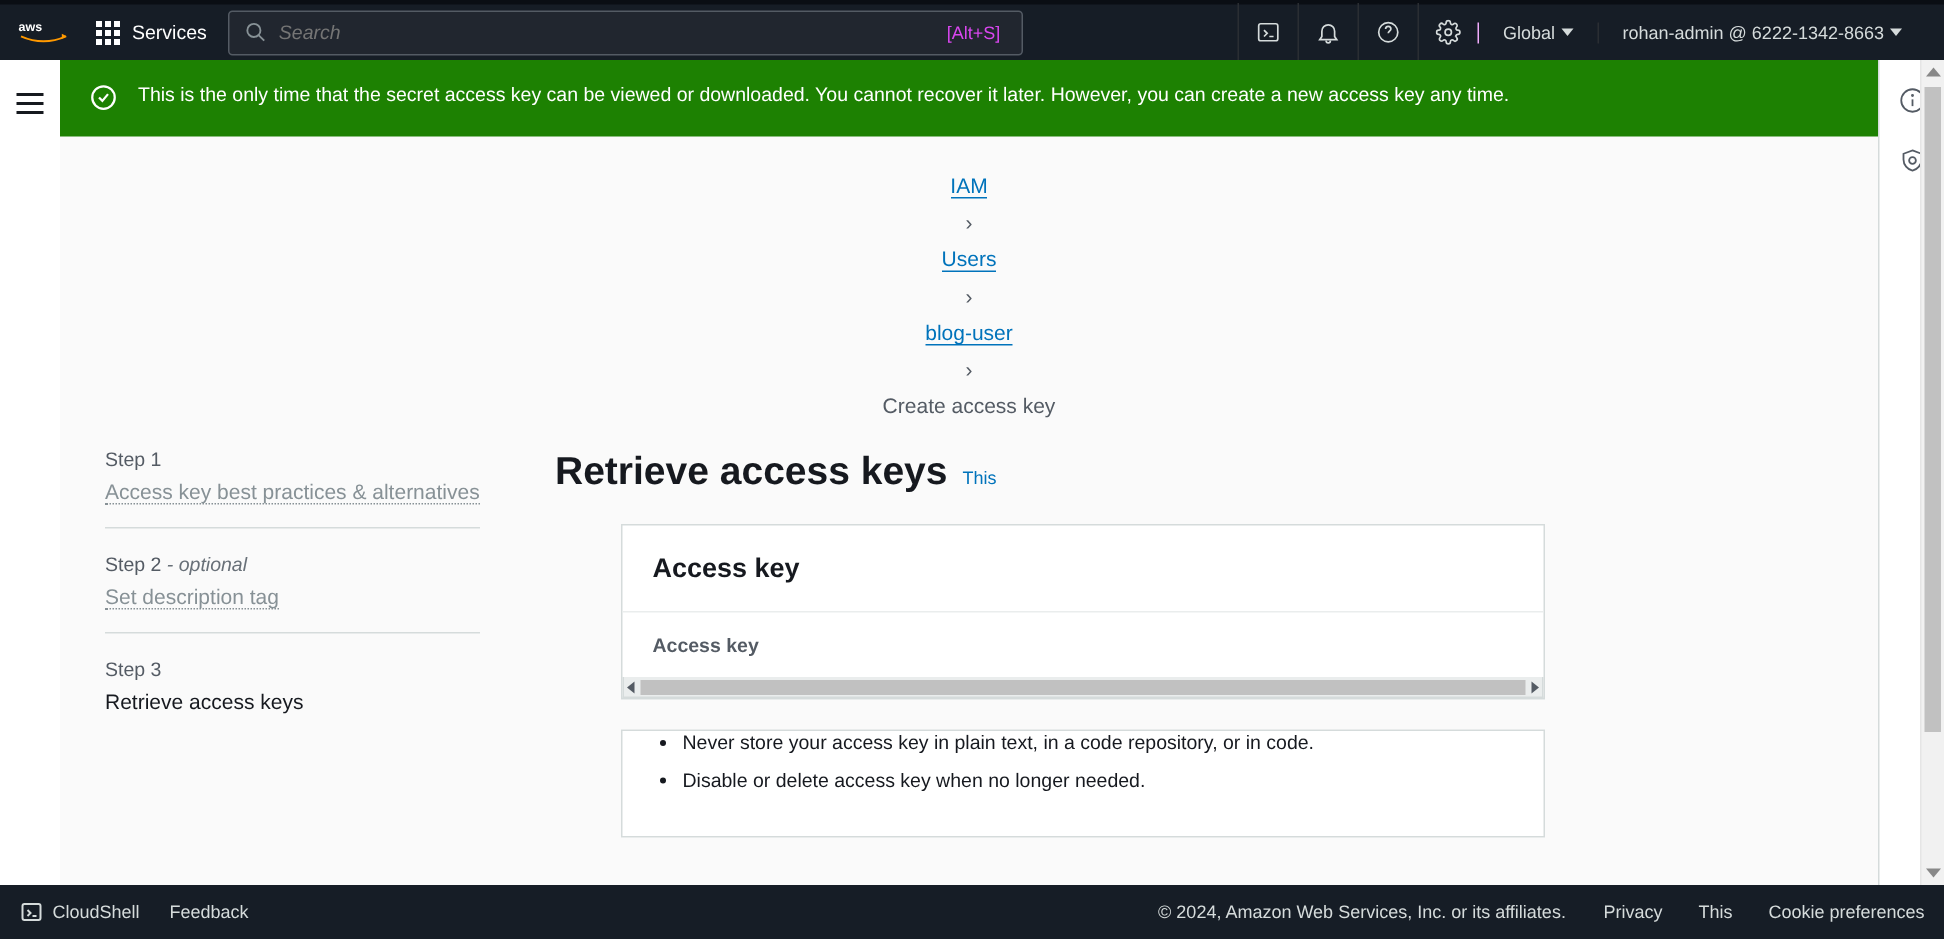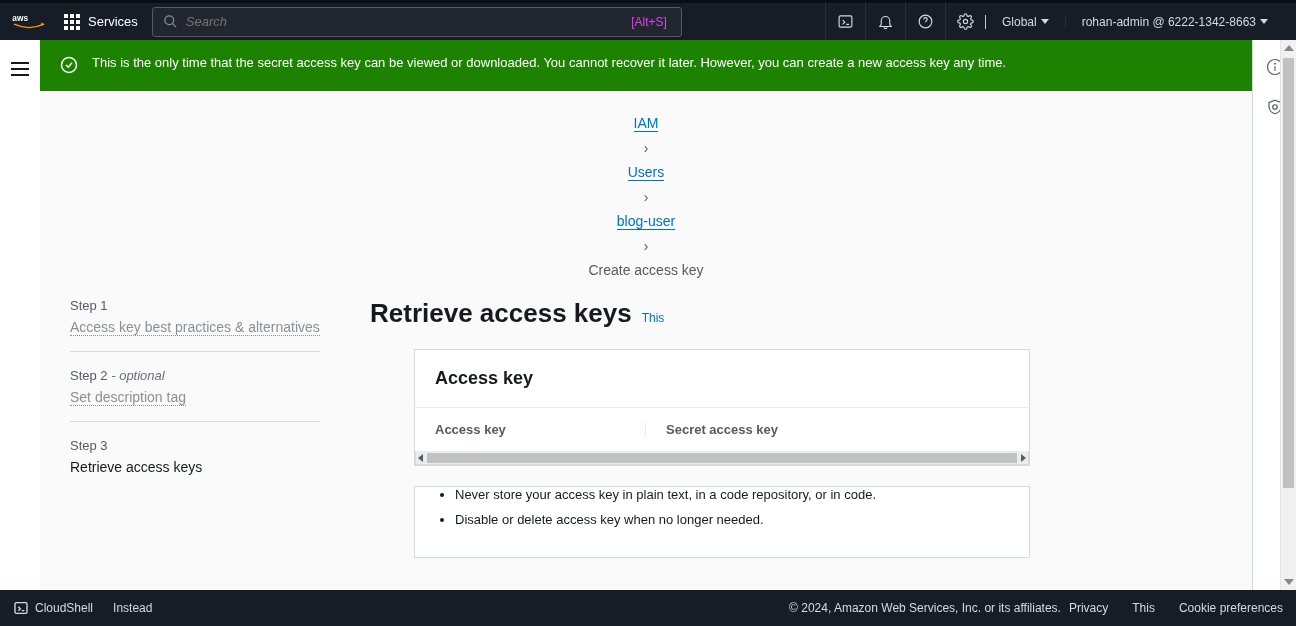--- a/index.html
+++ b/index.html
@@ -89,21 +89,21 @@
   .right-rail { width:44px; background:#fff; border-left:1px solid #d5dbdb; display:flex; flex-direction:column; align-items:center; padding-top:18px; gap:22px;}
   .right-rail svg { width:18px; height:18px; stroke:#545b64; fill:none; stroke-width:1.6; cursor:pointer;}
   
   
   .footer { position:absolute; bottom:0; left:0; right:0; height:36px; background:#161d26; color:#d5dbdb; display:flex; align-items:center; padding:0 13px; font-size:12px;}
   .footer-left { display:flex; align-items:center; gap:20px;}
   .cloudshell { display:flex; align-items:center; gap:6px; cursor:pointer;}
   .footer .spacer { flex:1;}
   .footer-links { display:flex; gap:24px;}
   .footer-links span { cursor:pointer;}
-  .footer-copy { margin-right:8px;}
+  .footer-copy { margin-right:25px;}
   
   
   .vscroll { position:absolute; right:0; top:40px; bottom:36px; width:16px; background:#f1f1f1; border-left:1px solid #e5e5e5;}
   .vscroll .varrow { height:16px; display:flex; align-items:center; justify-content:center;}
   .vscroll .vthumb { position:absolute; left:2px; right:2px; top:18px; height:430px; background:#c1c1c1;}
   .vscroll .tri-up {width:0;height:0;border-left:5px solid transparent;border-right:5px solid transparent;border-bottom:6px solid #888;}
   .vscroll .tri-down {width:0;height:0;border-left:5px solid transparent;border-right:5px solid transparent;border-top:6px solid #888;}
   .vscroll .varrow.bottom{position:absolute;bottom:0;left:0;right:0;}
 </style>
 </head>
@@ -223,21 +223,20 @@
             <span>Retrieve access keys</span>
             <span class="info-link">This</span>
           </h1>
 
           <div class="panel">
             <div class="panel-head">
               <div class="panel-title">Access key</div>
             </div>
             <div class="key-row-head">
               <div class="key-col1">Access key</div>
-              <div class="key-col2">Secret access key</div>
             </div>
             <div class="hscroll">
               <span class="arrow left"></span>
               <div class="thumb-track"></div>
               <span class="arrow right"></span>
             </div>
           </div>
 
           <div class="panel">
             <ul class="bp-list">
@@ -275,21 +274,21 @@
 
 <div class="footer">
   <div class="footer-left">
     <div class="cloudshell">
       <svg width="16" height="16" viewBox="0 0 24 24" stroke="#d5dbdb" fill="none" stroke-width="2">
           <rect x="3" y="4" width="18" height="16" rx="2"></rect>
           <path d="M8 10l3 3-3 3M13 16h4"></path>
         </svg>
       <span>CloudShell</span>
     </div>
-    <span>Instead</span>
+    <span>Feedback</span>
   </div>
   <div class="spacer"></div>
   <span class="footer-copy">© 2024, Amazon Web Services, Inc. or its affiliates.</span>
   <div class="footer-links">
     <span>Privacy</span>
     <span>This</span>
     <span>Cookie preferences</span>
   </div>
 </div>
 

